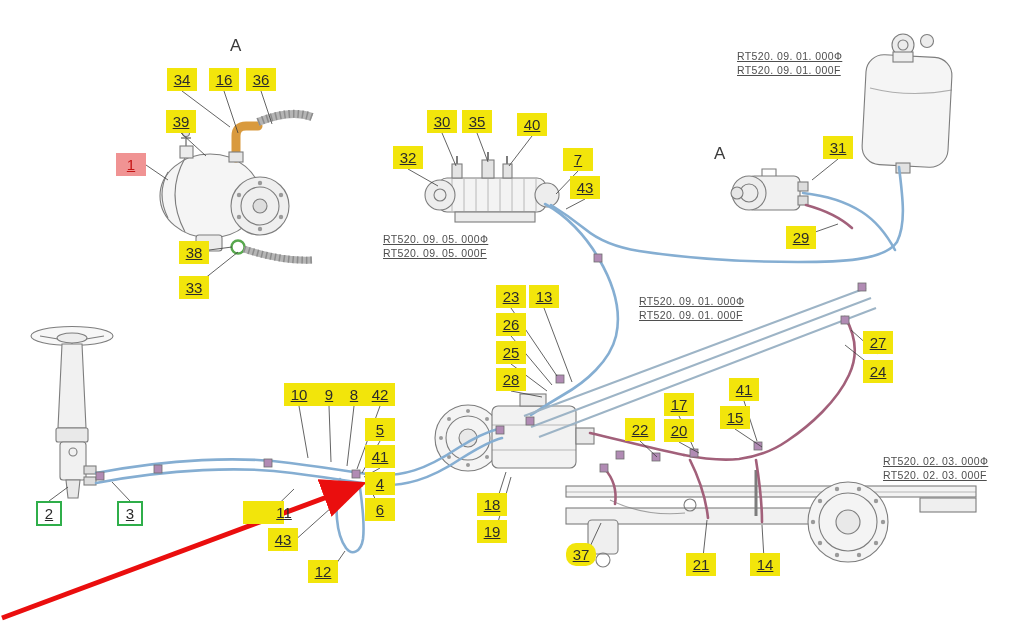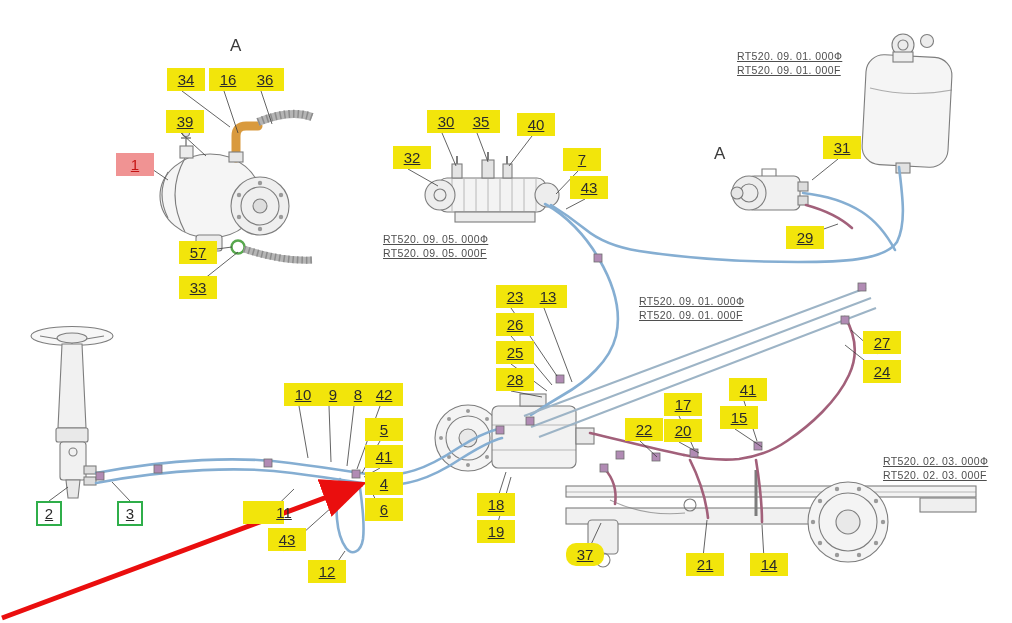--- a/index.html
+++ b/index.html
@@ -1,20 +1,20 @@
 <!DOCTYPE html>
 <html style="--label_yellow_bg: #f2e50b; --label_red_bg: #f09393; --label_red_text: #c41414; --label_green_border: #2fae4a; --arrow_red: #ea0e0e; --hose_blue: #85aed2; --hose_steel: #9db4c6; --hose_maroon: #a2607a; --fitting_lilac: #b18bb4;"><head>
 <meta charset="utf-8">
 <style>
   *{margin:0;padding:0;box-sizing:border-box}
   html,body{background:#ffffff;font-family:"Liberation Sans",sans-serif}
   .stage{position:relative;width:1012px;height:623px;background:#fff;overflow:hidden}
   .stage > svg{position:absolute;left:0;top:0}
   .layer{position:absolute;left:0;top:0;width:100%;height:100%;pointer-events:none}
-  .plabel{position:absolute;width:38px;height:23px;display:flex;align-items:center;justify-content:center;
+  .plabel{position:absolute;width:30px;height:23px;display:flex;align-items:center;justify-content:center;
           font-size:15px;line-height:1;color:#2b2b2b;text-decoration:underline}
   .plabel.yellow{background:var(--label_yellow_bg,#f2e50b)}
   .plabel.red{background:var(--label_red_bg,#f09393);color:var(--label_red_text,#c41414)}
   .plabel.green{background:#fff;border:2px solid var(--label_green_border,#2fae4a);width:26px;height:25px}
   .reftext{position:absolute;font-size:10.5px;color:#4f4f4f;line-height:1.3;letter-spacing:.4px;white-space:nowrap}
   .reftext span{display:block;text-decoration:underline}
   .letter{position:absolute;font-size:17px;color:#3a3a3a}
 </style>
 </head>
 <body>
@@ -241,21 +241,21 @@
 
     <line x1="2" y1="618" x2="362" y2="484" stroke="#ea0e0e" stroke-width="5" marker-end="url(#ah)"></line>
   </svg>
 
   <div class="layer">
       <div class="plabel yellow" style="left: 167px; top: 68px;">34</div>
       <div class="plabel yellow" style="left: 209px; top: 68px;">16</div>
       <div class="plabel yellow" style="left: 246px; top: 68px;">36</div>
       <div class="plabel yellow" style="left: 166px; top: 110px;">39</div>
       <div class="plabel red" style="left: 116px; top: 153px;">1</div>
-      <div class="plabel yellow" style="left: 179px; top: 241px;">57</div>
+      <div class="plabel yellow" style="left: 179px; top: 241px;">38</div>
       <div class="plabel yellow" style="left: 179px; top: 276px;">33</div>
       <div class="plabel yellow" style="left: 427px; top: 110px;">30</div>
       <div class="plabel yellow" style="left: 462px; top: 110px;">35</div>
       <div class="plabel yellow" style="left: 517px; top: 113px;">40</div>
       <div class="plabel yellow" style="left: 393px; top: 146px;">32</div>
       <div class="plabel yellow" style="left: 563px; top: 148px;">7</div>
       <div class="plabel yellow" style="left: 570px; top: 176px;">43</div>
       <div class="plabel yellow" style="left: 823px; top: 136px;">31</div>
       <div class="plabel yellow" style="left: 786px; top: 226px;">29</div>
       <div class="plabel yellow" style="left: 496px; top: 285px;">23</div>

